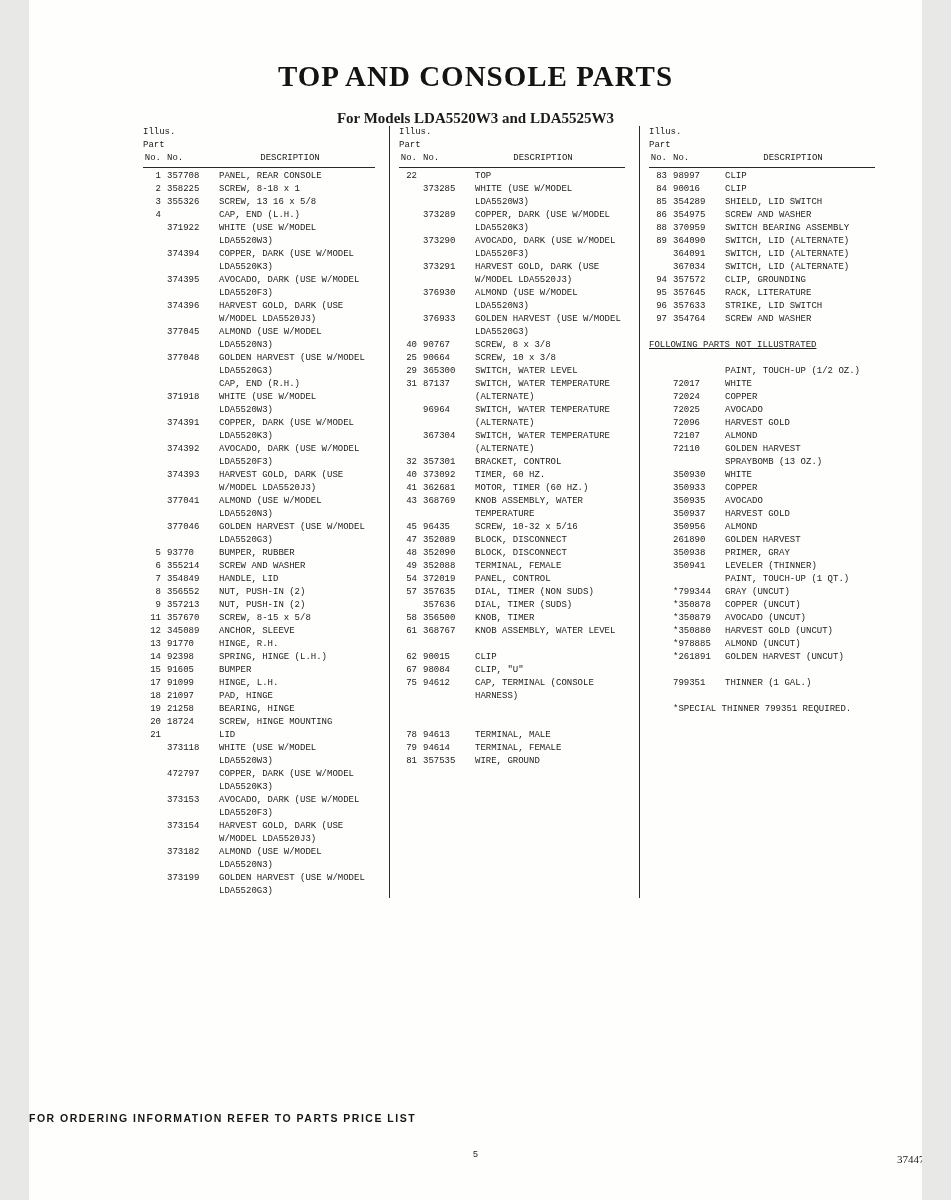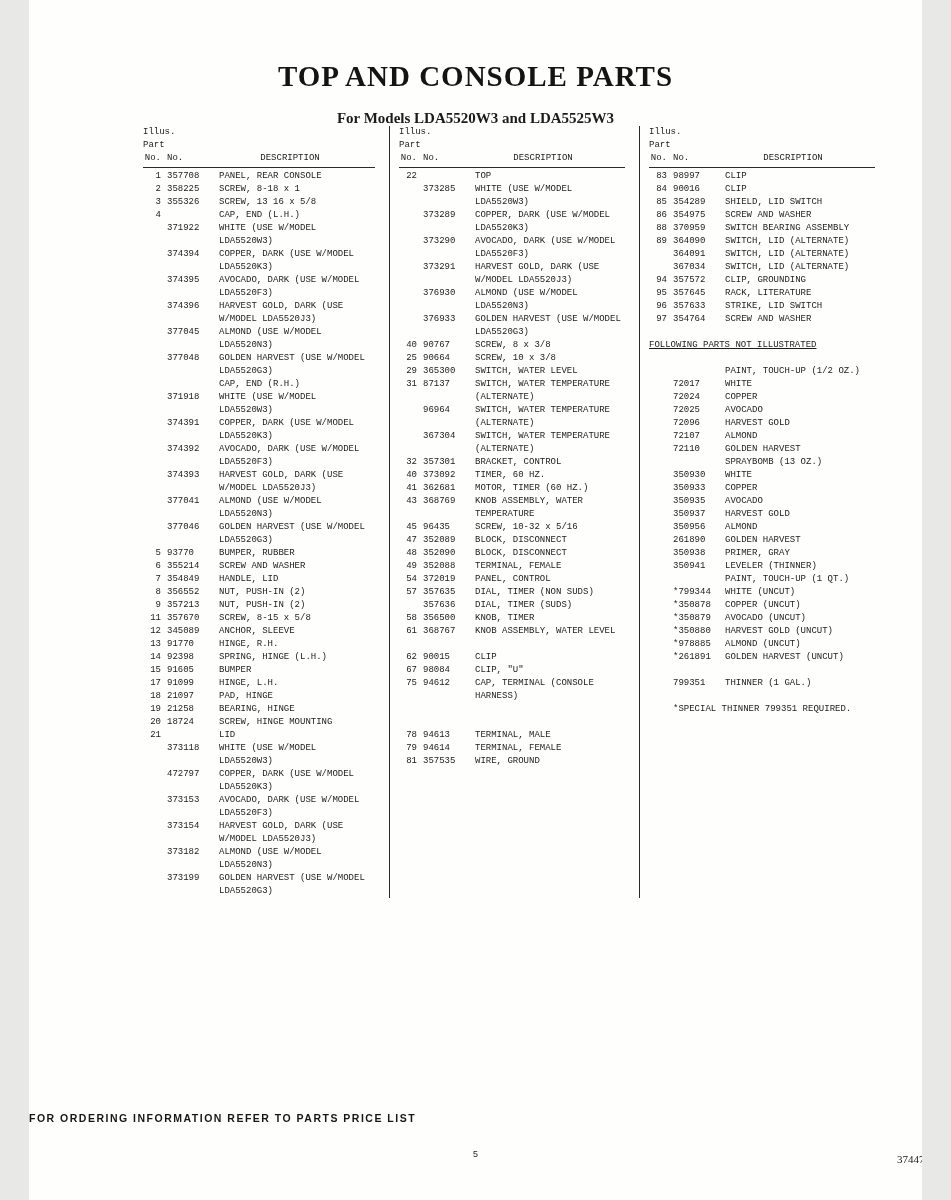--- a/index.html
+++ b/index.html
@@ -638,21 +638,21 @@
             <span class="cd">LEVELER (THINNER)</span>
           </div>
           <div class="row">
             <span class="ci"></span>
             <span class="cp"></span>
             <span class="cd">PAINT, TOUCH-UP (1 QT.)</span>
           </div>
           <div class="row">
             <span class="ci"></span>
             <span class="cp">*799344</span>
-            <span class="cd">WHITE (UNCUT)</span>
+            <span class="cd">GRAY (UNCUT)</span>
           </div>
           <div class="row">
             <span class="ci"></span>
             <span class="cp">*350878</span>
             <span class="cd">COPPER (UNCUT)</span>
           </div>
           <div class="row">
             <span class="ci"></span>
             <span class="cp">*350879</span>
             <span class="cd">AVOCADO (UNCUT)</span>

